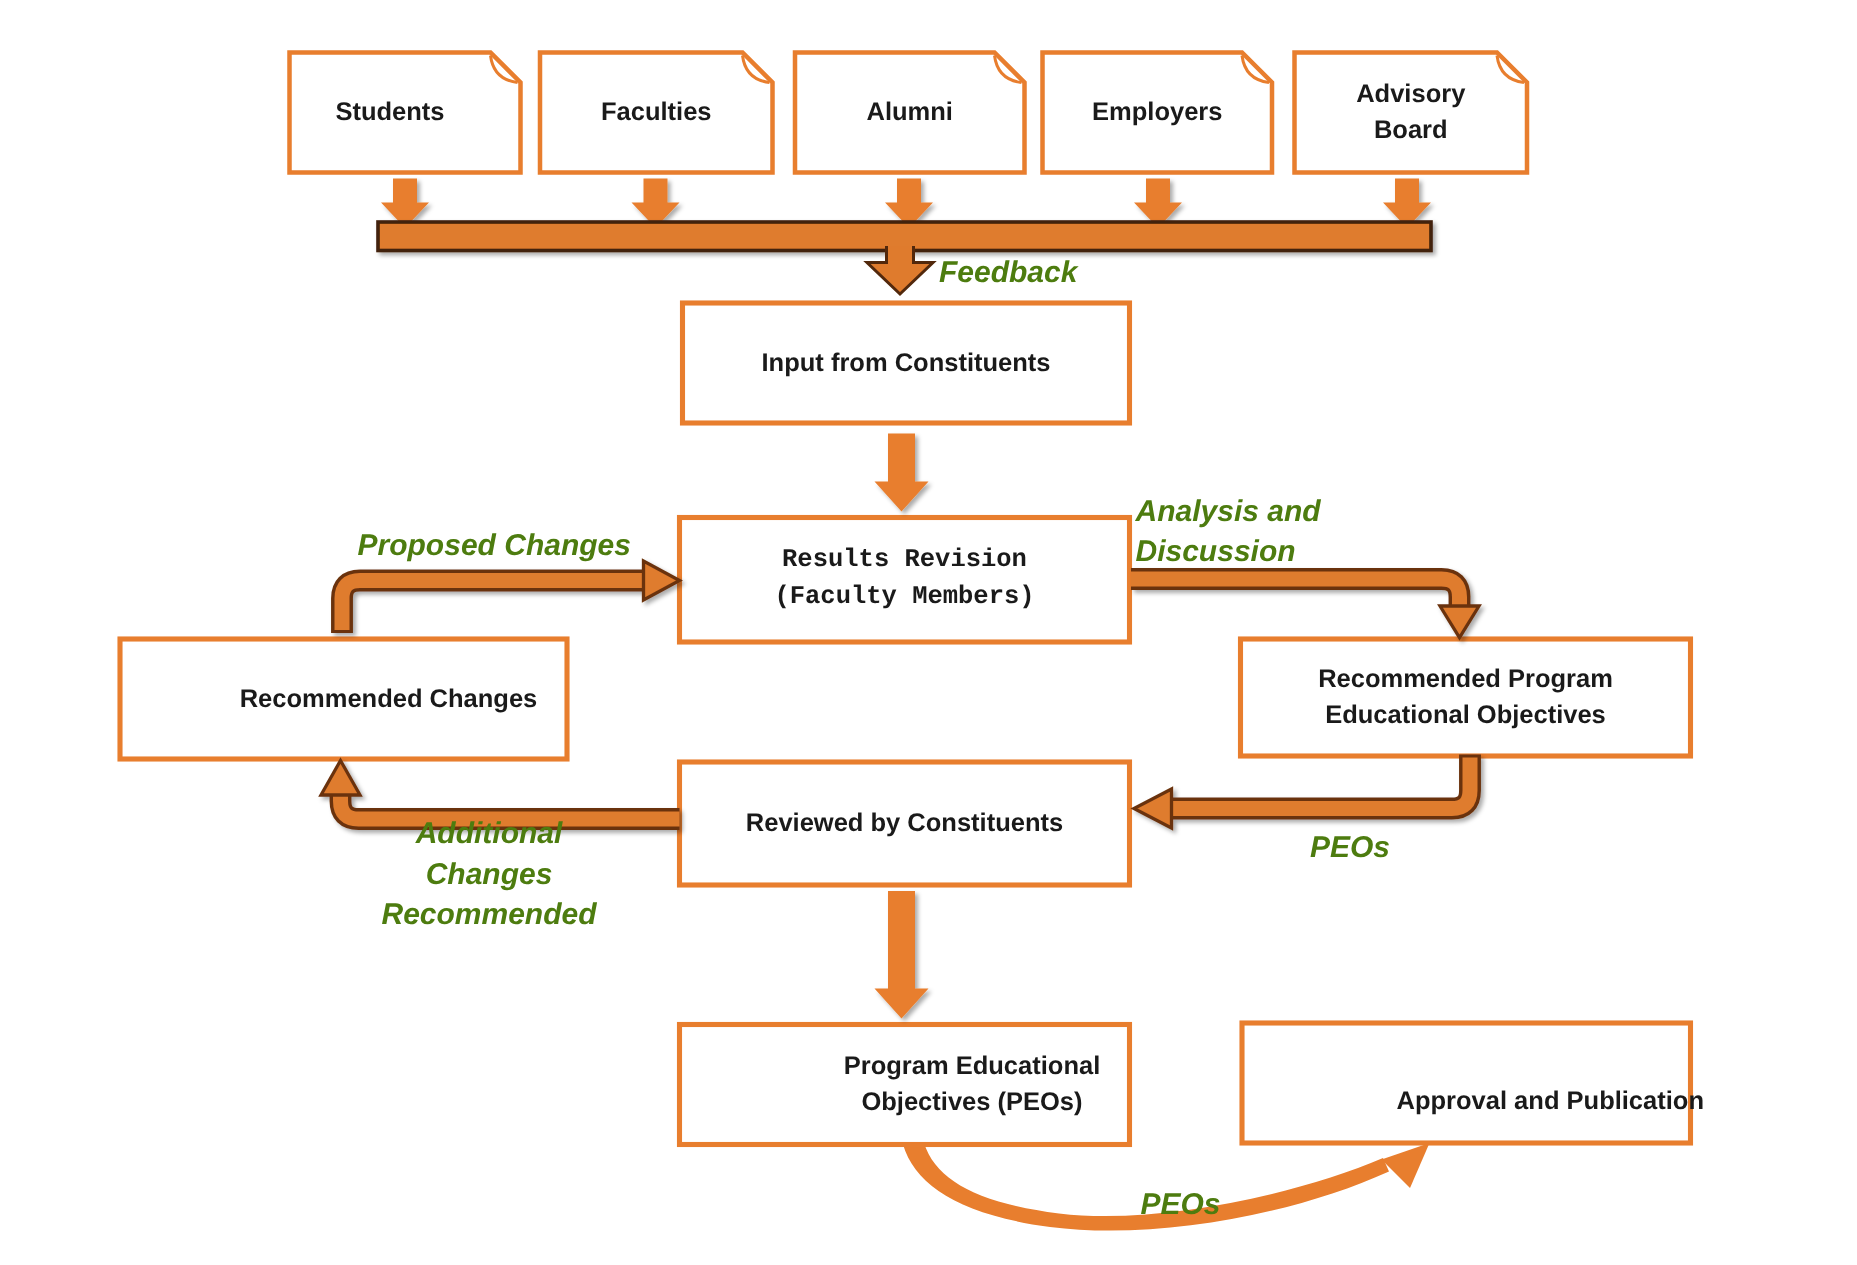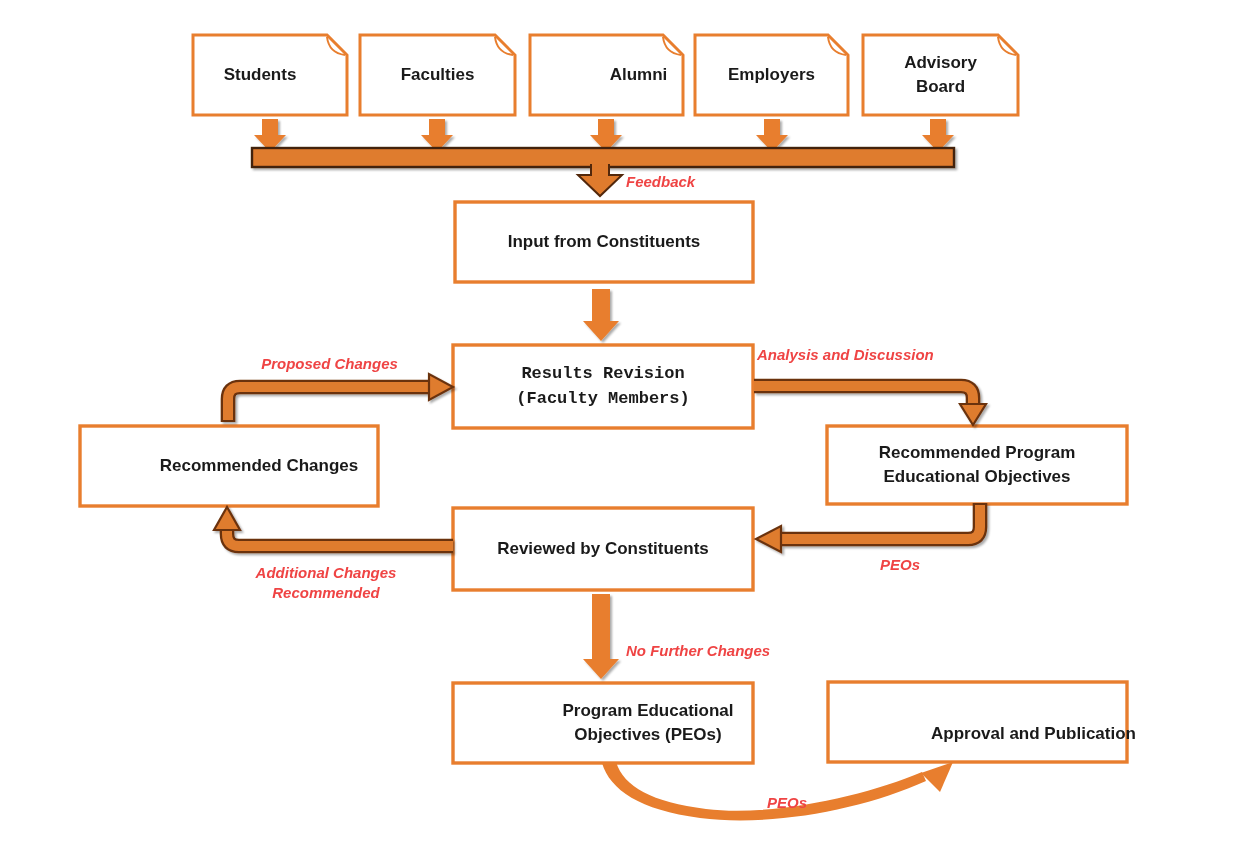--- a/index.html
+++ b/index.html
@@ -8,22 +8,22 @@
     font-family:"Liberation Sans",sans-serif;overflow:hidden;
   }
   .arrow-layer{position:absolute;left:0;top:0;width:1238px;height:843px;}
   .lbl{
     position:absolute;display:flex;align-items:center;justify-content:center;
     text-align:center;font-weight:700;color:#1a1a1a;font-size:17px;
     line-height:1.42;white-space:pre-line;pointer-events:none;
   }
   .edge{
     position:absolute;display:flex;align-items:center;justify-content:center;
-    text-align:center;font-weight:700;font-style:italic;color:#ef4444;
-    font-size:15px;line-height:1.35;white-space:pre-line;pointer-events:none;
+    text-align:center;font-weight:700;font-style:italic;color:#4d7c0f;
+    font-size:20px;line-height:1.35;white-space:pre-line;pointer-events:none;
   }
   .edge.alignleft{justify-content:flex-start;text-align:left;}
 </style>
 </head>
 <body>
 
 <div class="canvas">
 
   <svg class="arrow-layer" width="1238" height="843" viewBox="0 0 1238 843" xmlns="http://www.w3.org/2000/svg">
     <defs>
@@ -104,37 +104,36 @@
                C 770 827 862 810 926 781
                L 922 772
                C 866 796 772 817 706 809
                C 652 802 624 787 616 762 Z" fill="#E87E2E"></path>
       <polygon points="953,762 940,792 921,773" fill="#E87E2E"></polygon>
     </g>
   </svg>
 
   <div class="lbl" style="left:193px;top:35px;width:134px;height:80px;">Students</div>
   <div class="lbl" style="left:360px;top:35px;width:155px;height:80px;">Faculties</div>
-  <div class="lbl" style="left:530px;top:35px;width:153px;height:80px;margin-left:32px;">Alumni</div>
+  <div class="lbl" style="left:530px;top:35px;width:153px;height:80px;">Alumni</div>
   <div class="lbl" style="left:695px;top:35px;width:153px;height:80px;">Employers</div>
   <div class="lbl" style="left:885px;top:35px;width:111px;height:80px;">Advisory Board</div>
 
   <div class="lbl" style="left:455px;top:202px;width:298px;height:80px;">Input from Constituents</div>
   <div class="lbl" style="left:453px;top:345px;width:300px;height:83px;font-family:Liberation Mono, monospace;">Results Revision
 (Faculty Members)</div>
   <div class="lbl" style="left:80px;top:426px;width:358px;height:80px;">Recommended Changes</div>
   <div class="lbl" style="left:827px;top:426px;width:300px;height:78px;">Recommended Program
 Educational Objectives</div>
   <div class="lbl" style="left:453px;top:508px;width:300px;height:82px;">Reviewed by Constituents</div>
   <div class="lbl" style="left:453px;top:683px;width:300px;height:80px;padding-left:45px;">Program Educational
 Objectives (PEOs)</div>
   <div class="lbl" style="left:840px;top:682px;width:299px;height:104px;padding-left:44px;">Approval and Publication</div>
 
   <div class="edge alignleft" style="left:626px;top:169px;width:160px;height:26px;">Feedback</div>
   <div class="edge" style="left:237px;top:351px;width:185px;height:26px;">Proposed Changes</div>
   <div class="edge alignleft" style="left:757px;top:342px;width:220px;height:26px;">Analysis and Discussion</div>
   <div class="edge" style="left:838px;top:552px;width:124px;height:26px;">PEOs</div>
   <div class="edge" style="left:240px;top:557px;width:172px;height:52px;">Additional Changes
 Recommended</div>
-  <div class="edge alignleft" style="left:626px;top:638px;width:200px;height:26px;">No Further Changes</div>
   <div class="edge" style="left:737px;top:791px;width:100px;height:24px;">PEOs</div>
 
 </div>
 
 </body></html>

